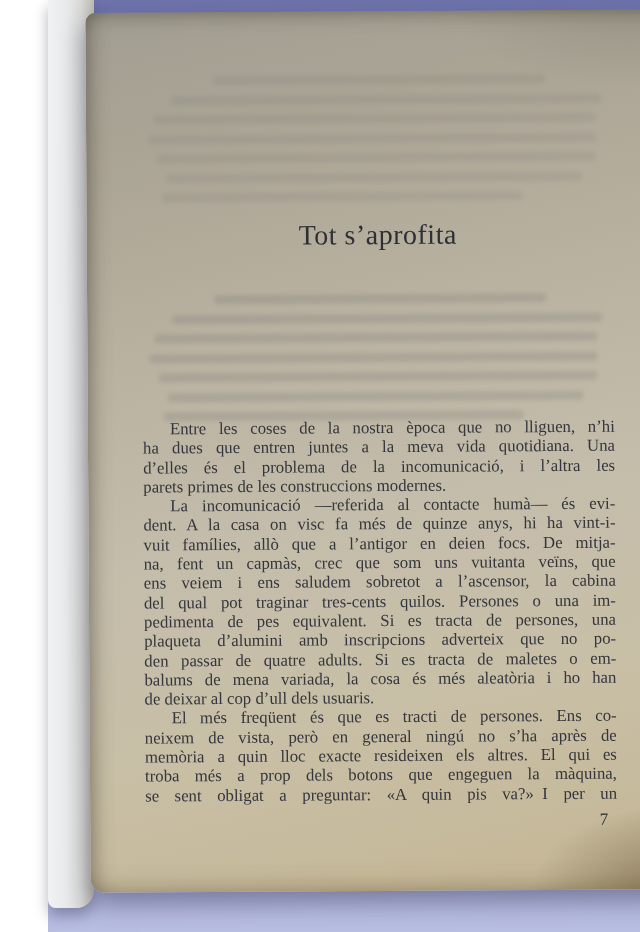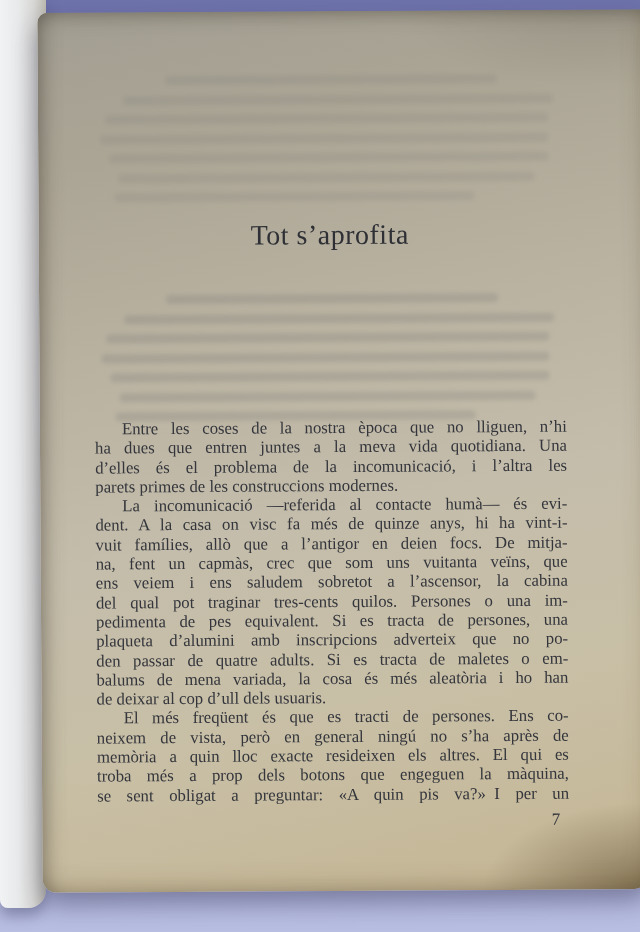--- a/index.html
+++ b/index.html
@@ -7,20 +7,21 @@
     width: 640px; height: 932px;
     overflow: hidden;
     position: relative;
     font-family: "Liberation Serif", serif;
   }
 
   
   .backdrop {
     position: absolute; inset: 0;
     background: linear-gradient(180deg, #6f73ac 0%, #7b7fb6 18%, #8f94c4 45%, #a9aed6 72%, #b8bde2 100%);
+    margin-left: 48px;
   }
 
   
   .page-edges {
     position: absolute; left: 0; top: 0;
     width: 46px; height: 908px;
     background: linear-gradient(90deg, #f1f2f3 0%, #e8e9ea 40%, #d8d8d6 72%, #bcb9b1 100%);
     border-radius: 0 0 18px 8px;
     box-shadow: 0 8px 14px rgba(35,35,70,.35);
   }

